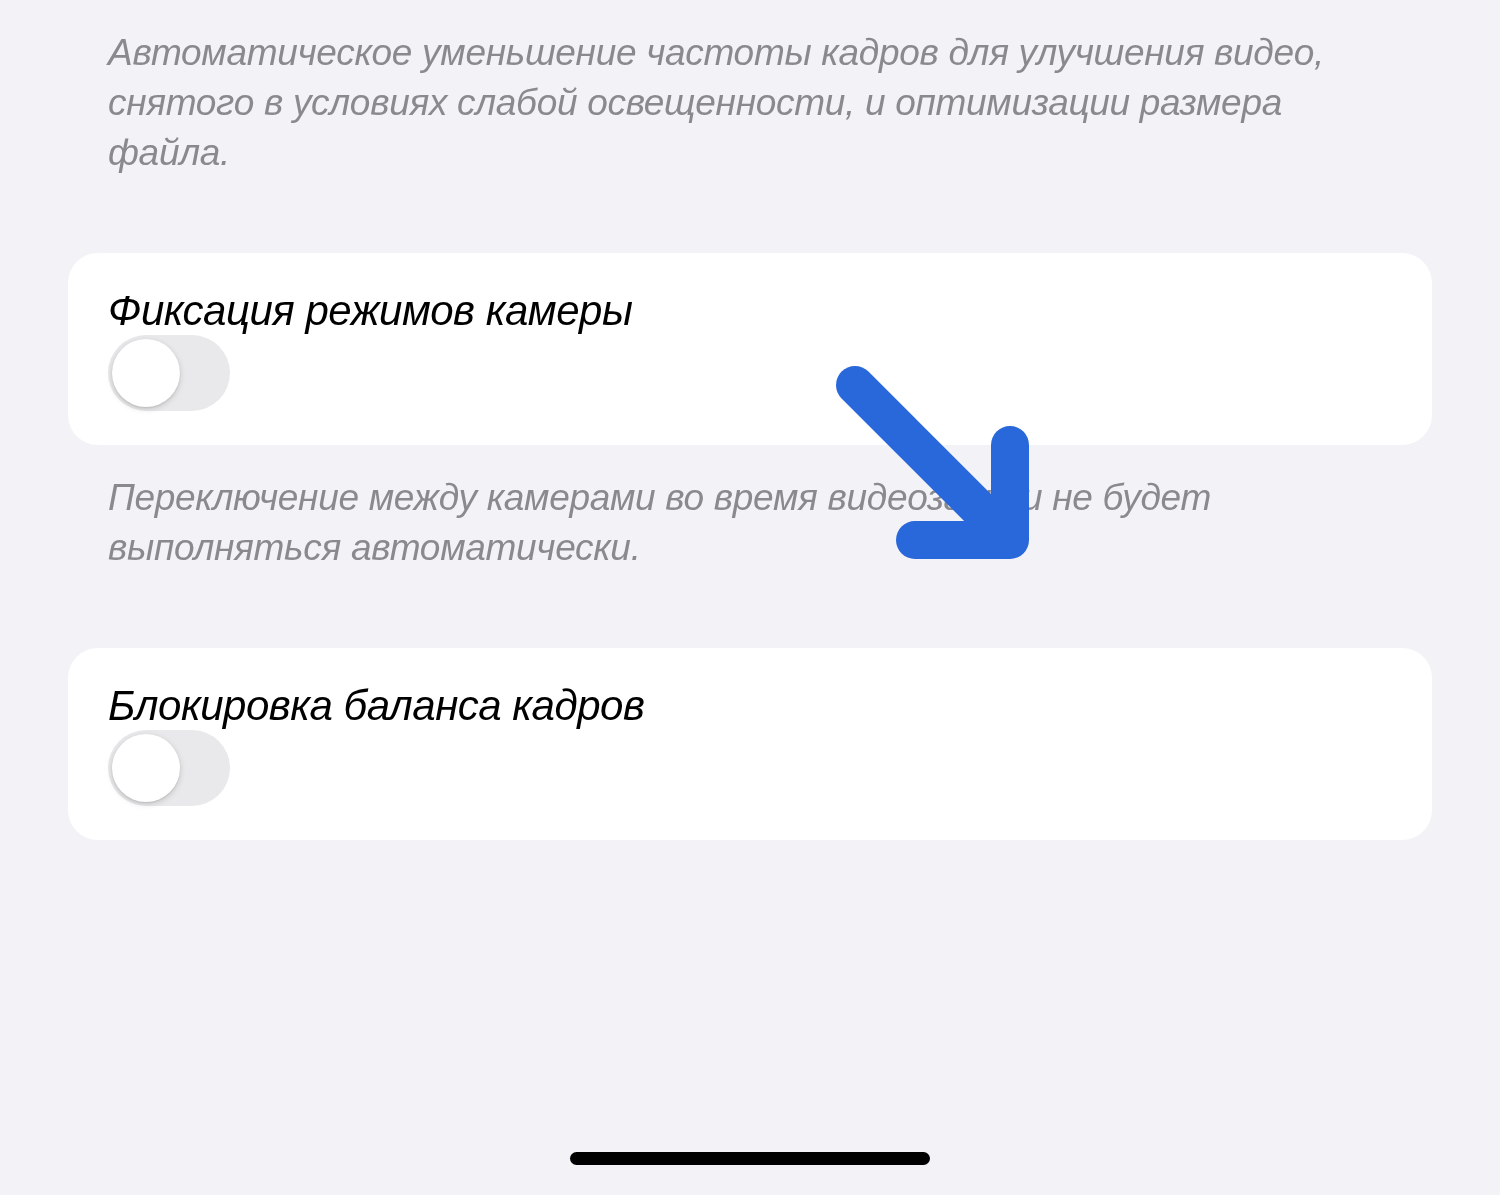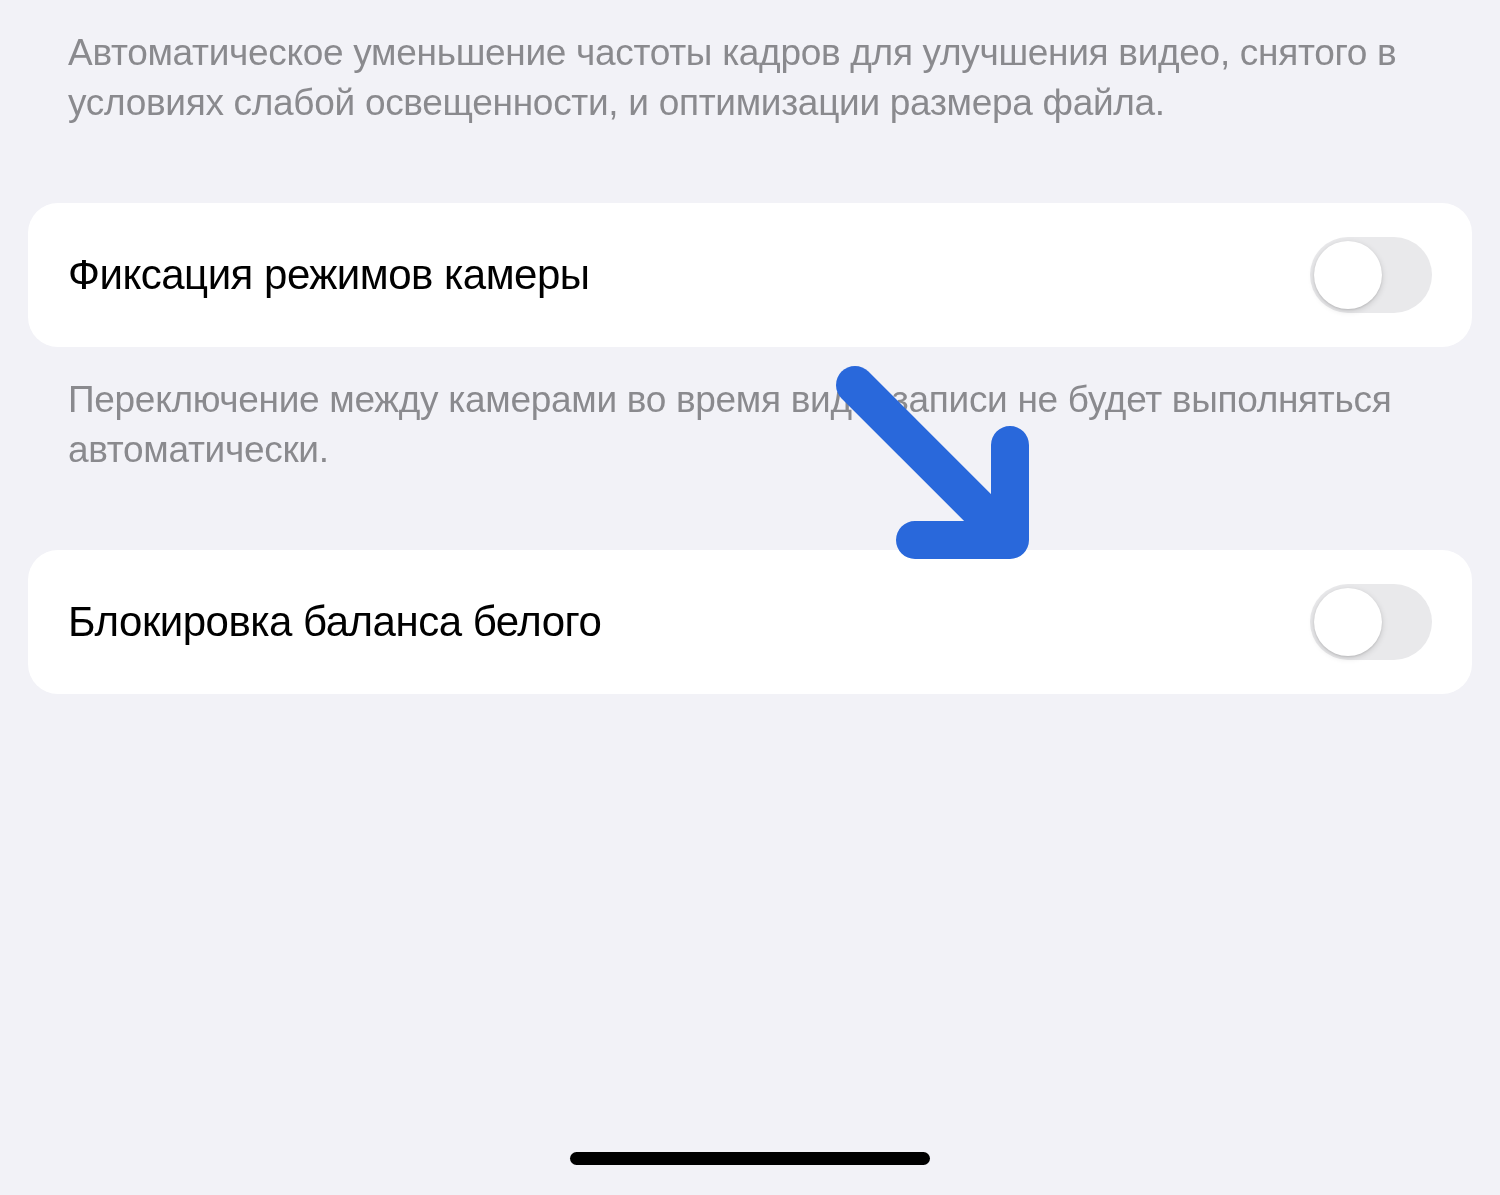--- a/index.html
+++ b/index.html
@@ -9,37 +9,39 @@
     }
     body {
       width: 1500px;
       height: 1195px;
       background-color: #f2f2f7;
       font-family: -apple-system, BlinkMacSystemFont, "Segoe UI", Helvetica, Arial, sans-serif;
       position: relative;
       overflow: hidden;
     }
     .content-wrapper {
-      padding: 0 28px;
+      padding: 0 68px;
+      font-style: italic;
     }
     .footer-text {
       color: #8a8a8e;
       font-size: 37px;
       line-height: 1.35;
       padding: 28px 40px 30px 40px;
       letter-spacing: -0.3px;
     }
     .setting-row {
       background-color: #ffffff;
       border-radius: 30px;
       display: flex;
-      align-items: center;
+      align-items: flex-start;
       justify-content: space-between;
       padding: 34px 40px;
       margin-top: 45px;
+      flex-direction: column;
     }
     .setting-label {
       color: #000000;
       font-size: 42px;
       letter-spacing: -0.5px;
     }
     .toggle-switch {
       position: relative;
       width: 122px;
       height: 76px;
@@ -85,21 +87,21 @@
   <div class="setting-row">
     <div class="setting-label">Фиксация режимов камеры</div>
     <div class="toggle-switch">
       <div class="toggle-knob"></div>
     </div>
   </div>
 
   <div class="footer-text">Переключение между камерами во время видеозаписи не будет выполняться автоматически.</div>
 
   <div class="setting-row">
-    <div class="setting-label">Блокировка баланса белого</div>
+    <div class="setting-label">Блокировка баланса кадров</div>
     <div class="toggle-switch">
       <div class="toggle-knob"></div>
     </div>
   </div>
 
 
 </div>
 
 <div class="annotation-arrow">
   <svg width="240" height="240" viewBox="0 0 240 240">

